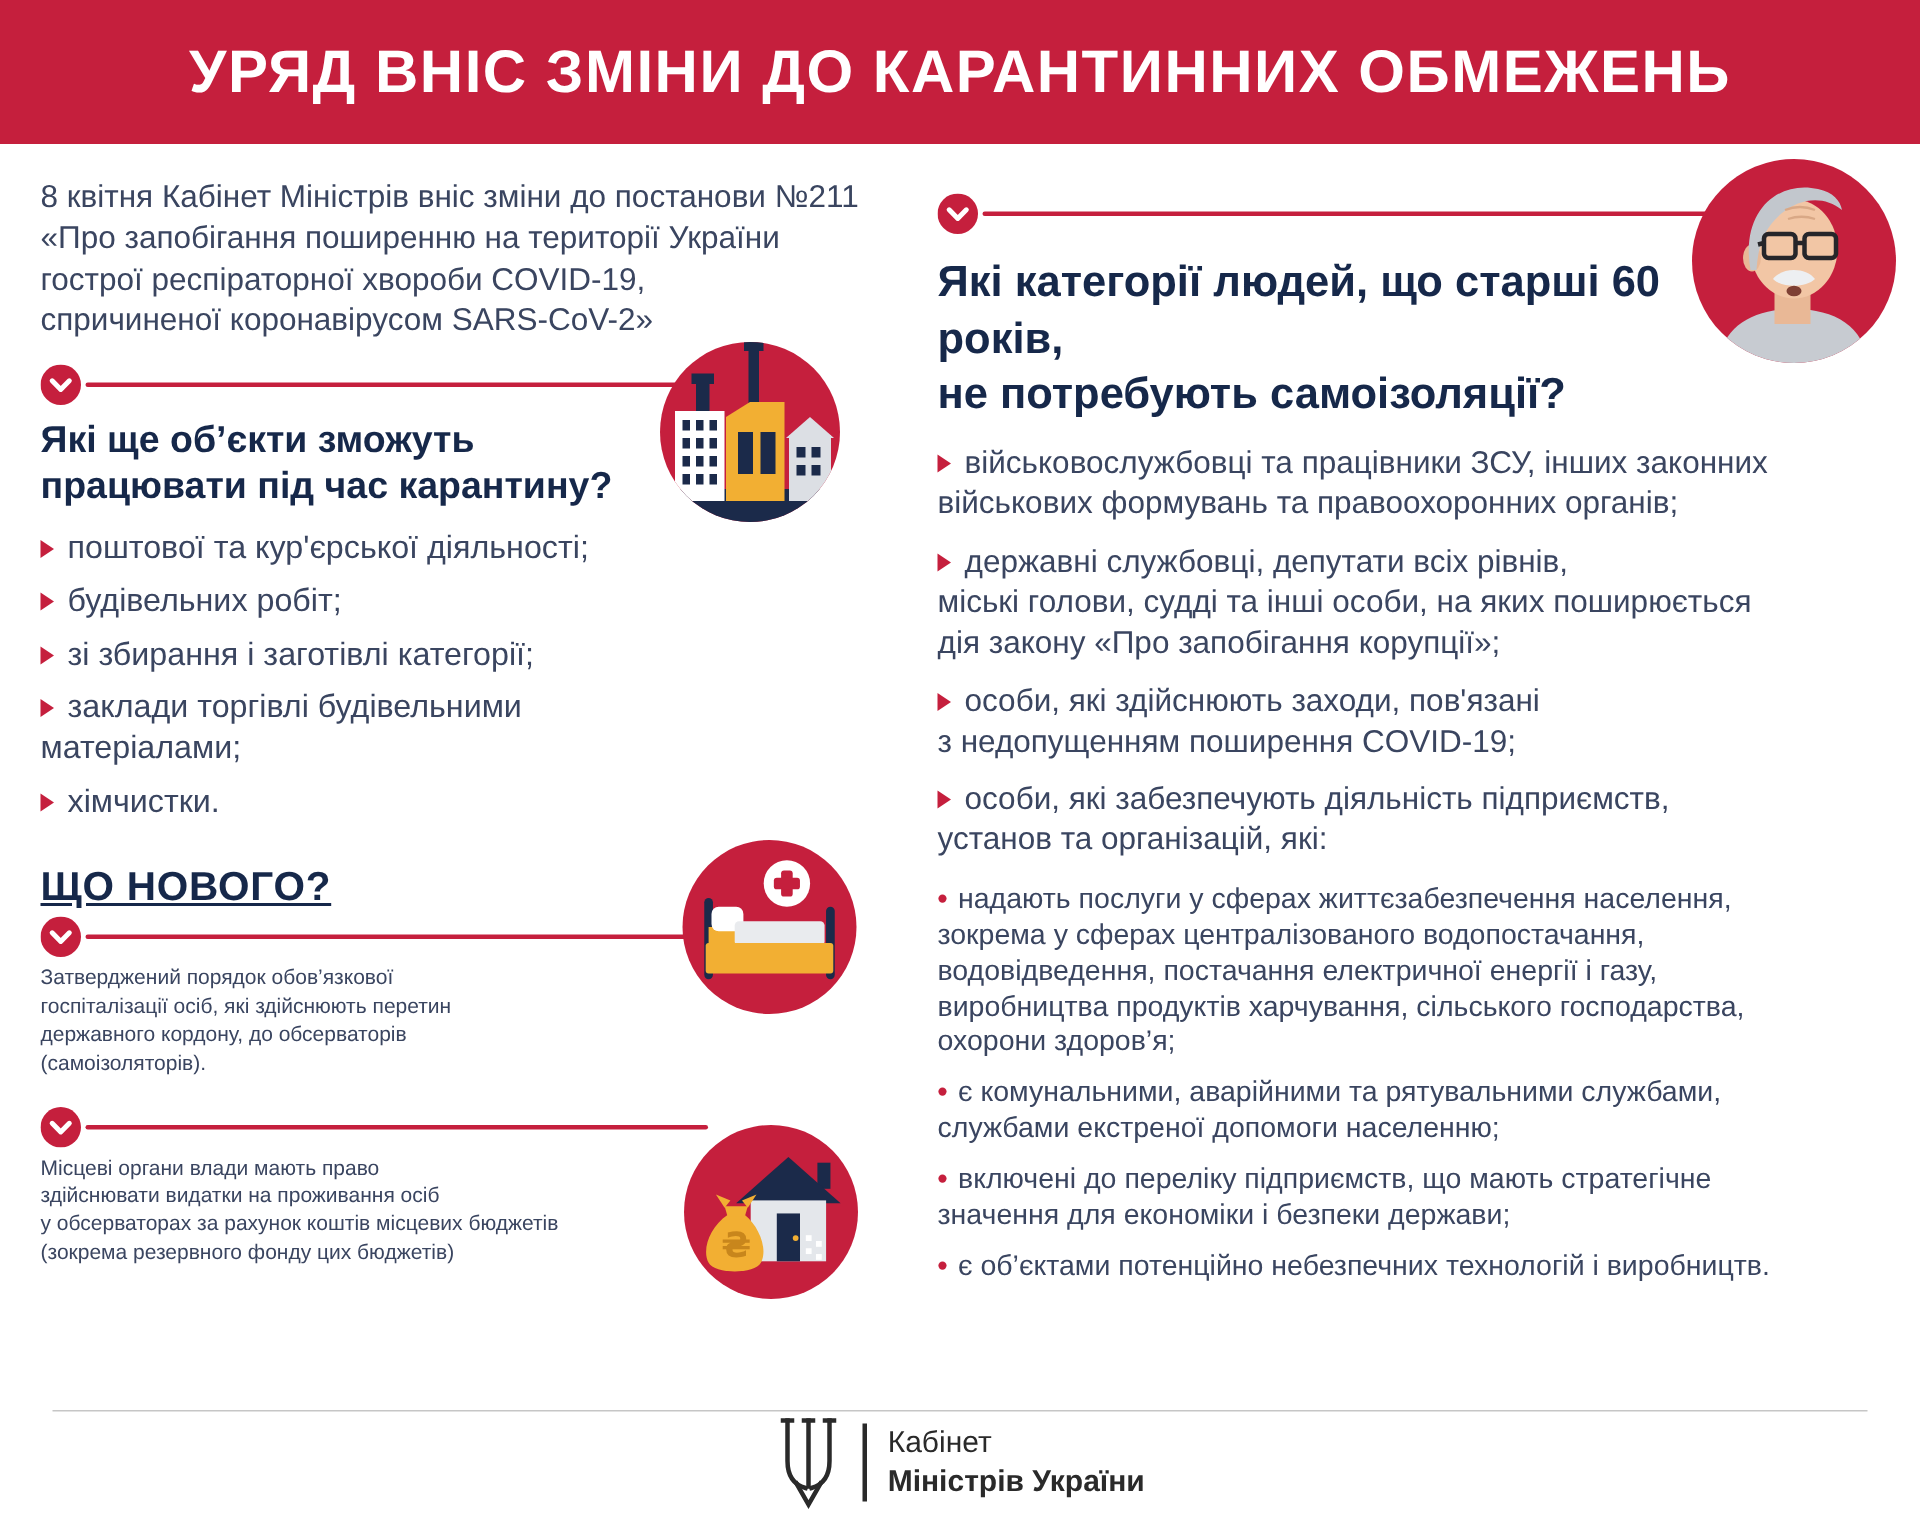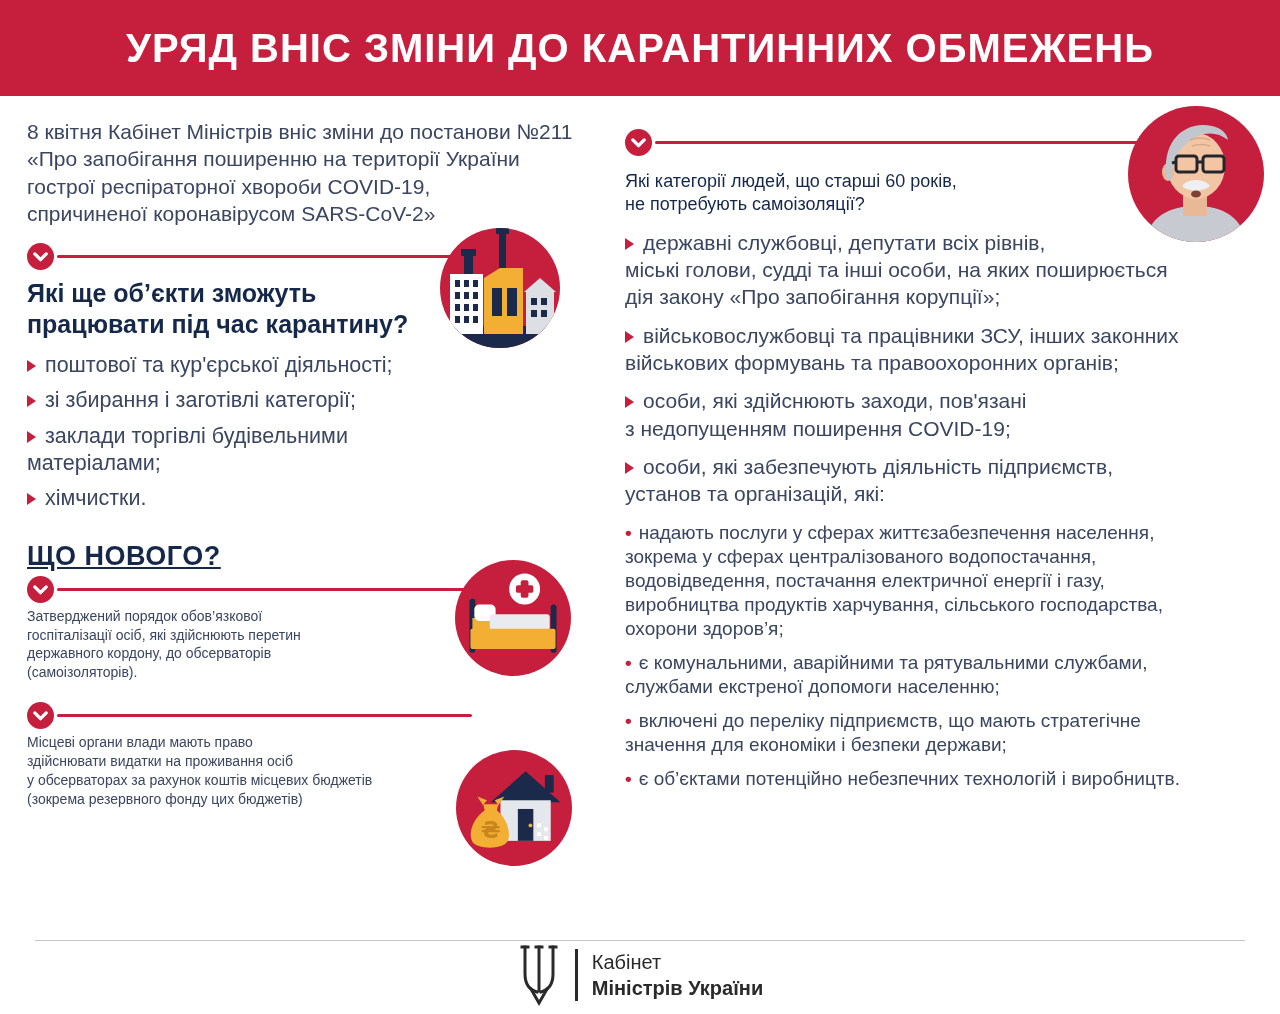--- a/index.html
+++ b/index.html
@@ -32,21 +32,21 @@
   .marker svg{flex:0 0 auto;display:block;}
   .marker .line{flex:1;height:3px;background:var(--crimson);margin-left:3px;border-radius:2px;}
   .m1{width:432px;margin-top:16px;}
   .m2{width:445px;margin-top:4px;}
   .m3{width:445px;margin-top:20px;}
   .m-right{width:528px;margin-top:26px;}
 
   .h-section{font-size:25px;font-weight:700;color:var(--heading);line-height:1.24;
              white-space:pre-line;margin-top:8px;}
   .h-caps{font-size:27px;font-weight:700;color:var(--heading);letter-spacing:0.5px;margin-top:28px;text-decoration:underline;}
-  .h-right{font-size:18px;font-weight:400;color:var(--heading);line-height:1.3;
+  .h-right{font-size:29px;font-weight:700;color:var(--heading);line-height:1.3;
            white-space:pre-line;margin-top:14px;max-width:505px;}
 
   ul{list-style:none;}
   .blist{margin-top:12px;}
   .blist li{font-size:21.5px;line-height:1.27;color:var(--text);margin-bottom:8px;}
   .blist li::before{content:"";display:inline-block;width:0;height:0;
       border-left:9px solid var(--crimson);border-top:6px solid transparent;
       border-bottom:6px solid transparent;margin-right:9px;}
   .blist li span{white-space:pre-line;}
 
@@ -98,20 +98,21 @@
         <path d="M7.5 10.5 L13 16 L18.5 10.5" stroke="#fff" stroke-width="3.2" fill="none" stroke-linecap="round" stroke-linejoin="round"></path>
       </svg>
       <div class="line"></div>
     </div>
 
     <h2 class="h-section">Які ще об’єкти зможуть
 працювати під час карантину?</h2>
 
     <ul class="blist">
       <li><span>поштової та кур'єрської діяльності;</span></li>
+      <li><span>будівельних робіт;</span></li>
       <li><span>зі збирання і заготівлі категорії;</span></li>
       <li><span>заклади торгівлі будівельними
 матеріалами;</span></li>
       <li><span>хімчистки.</span></li>
     </ul>
 
     <h2 class="h-caps">ЩО НОВОГО?</h2>
 
     <div class="marker m2">
       <svg width="27" height="27" viewBox="0 0 26 26">
@@ -146,25 +147,25 @@
         <circle cx="13" cy="13" r="13" fill="var(--crimson)"></circle>
         <path d="M7.5 10.5 L13 16 L18.5 10.5" stroke="#fff" stroke-width="3.2" fill="none" stroke-linecap="round" stroke-linejoin="round"></path>
       </svg>
       <div class="line"></div>
     </div>
 
     <h2 class="h-right">Які категорії людей, що старші 60 років,
 не потребують самоізоляції?</h2>
 
     <ul class="blist">
+      <li><span>військовослужбовці та працівники ЗСУ, інших законних
+військових формувань та правоохоронних органів;</span></li>
       <li><span>державні службовці, депутати всіх рівнів,
 міські голови, судді та інші особи, на яких поширюється
 дія закону «Про запобігання корупції»;</span></li>
-      <li><span>військовослужбовці та працівники ЗСУ, інших законних
-військових формувань та правоохоронних органів;</span></li>
       <li><span>особи, які здійснюють заходи, пов'язані
 з недопущенням поширення COVID-19;</span></li>
       <li><span>особи, які забезпечують діяльність підприємств,
 установ та організацій, які:</span></li>
     </ul>
 
     <ul class="sublist">
       <li><span>надають послуги у сферах життєзабезпечення населення,
 зокрема у сферах централізованого водопостачання,
 водовідведення, постачання електричної енергії і газу,

